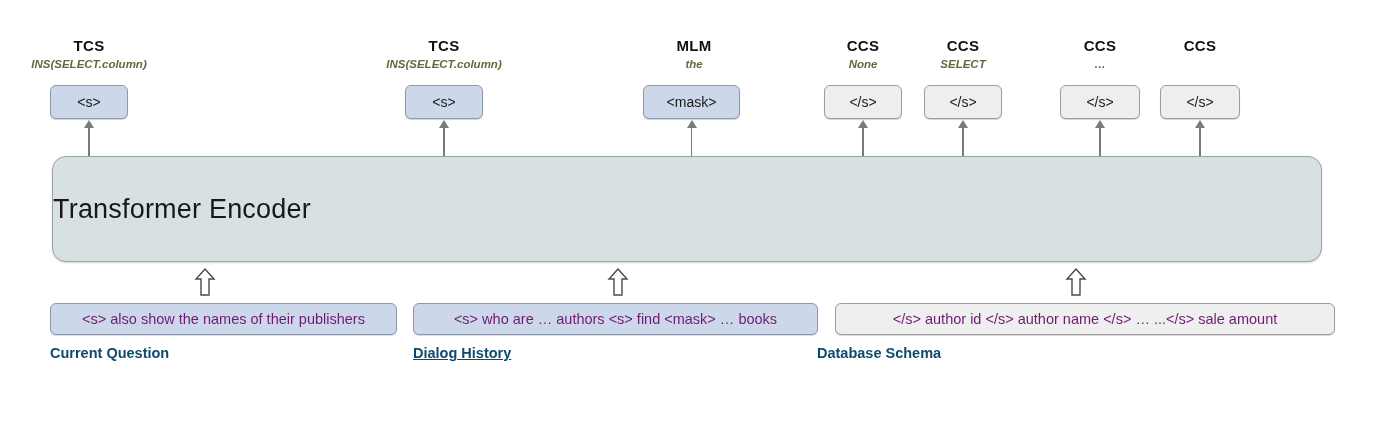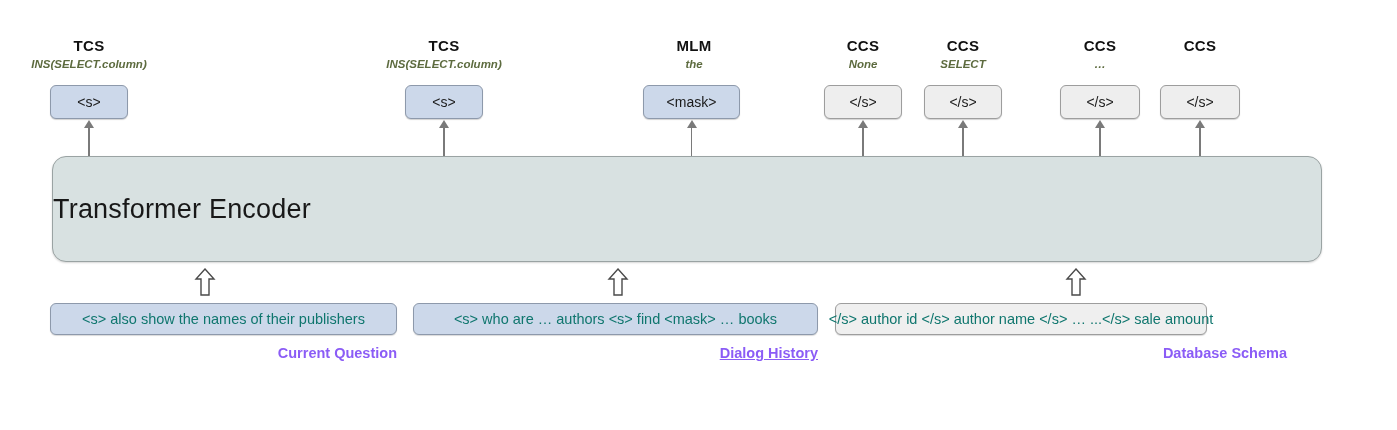--- a/index.html
+++ b/index.html
@@ -112,34 +112,34 @@
     position: absolute;
     height: 32px;
     top: 303px;
     border-radius: 6px;
     border: 1px solid #9a9a9a;
     box-sizing: border-box;
     display: flex;
     align-items: center;
     justify-content: center;
     font-size: 14.5px;
-    color: #0f766e;
+    color: #701a75;
     box-shadow: 0 1px 1px rgba(0,0,0,0.15);
     white-space: nowrap;
   }
   .segment.blue { background: #ccd8ea; border-color: #8d99ab; }
   .segment.grey { background: #efefef; border-color: #9d9d9d; }
 
   .seg-caption {
     position: absolute;
     top: 345px;
-    text-align: right;
+    text-align: left;
     font-size: 14.5px;
     font-weight: bold;
-    color: #8b5cf6;
+    color: #0c4a6e;
     white-space: nowrap;
   }
 </style>
 </head>
 <body>
 
 <div id="stage">
 
   <div id="heads-layer">
       <div class="head" style="left: -61px; top: 38px; width: 300px;">
@@ -205,17 +205,17 @@
           <polygon points="11,1 20,11 15,11 15,27 7,27 7,11 2,11" fill="#ffffff" stroke="#4a4a4a" stroke-width="1.4" stroke-linejoin="miter"></polygon>
         </svg>
       </div>
       <div class="segment blue" style="left: 413px; width: 405px;">&lt;s&gt; who are … authors &lt;s&gt; find &lt;mask&gt;  …  books</div>
       <div class="seg-caption" style="left: 413px; width: 405px; text-decoration: underline;">Dialog History</div>
       <div class="blockarrow" style="left: 1065px; top: 268px;">
         <svg width="22" height="28" viewBox="0 0 22 28">
           <polygon points="11,1 20,11 15,11 15,27 7,27 7,11 2,11" fill="#ffffff" stroke="#4a4a4a" stroke-width="1.4" stroke-linejoin="miter"></polygon>
         </svg>
       </div>
-      <div class="segment grey" style="left: 835px; width: 372px;">&lt;/s&gt; author id &lt;/s&gt; author name &lt;/s&gt; … ...&lt;/s&gt; sale amount</div>
+      <div class="segment grey" style="left: 835px; width: 500px;">&lt;/s&gt; author id &lt;/s&gt; author name &lt;/s&gt; … ...&lt;/s&gt; sale amount</div>
       <div class="seg-caption" style="left: 817px; width: 470px;">Database Schema</div>
     </div>
 
 </div>
 
 </body></html>

